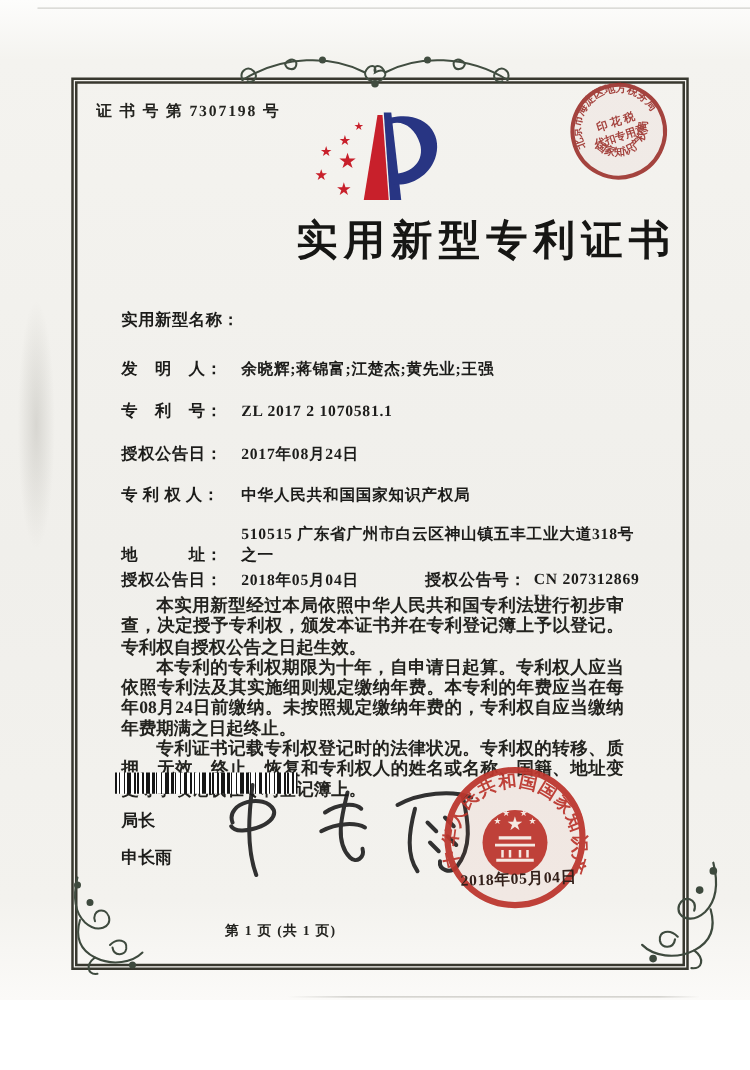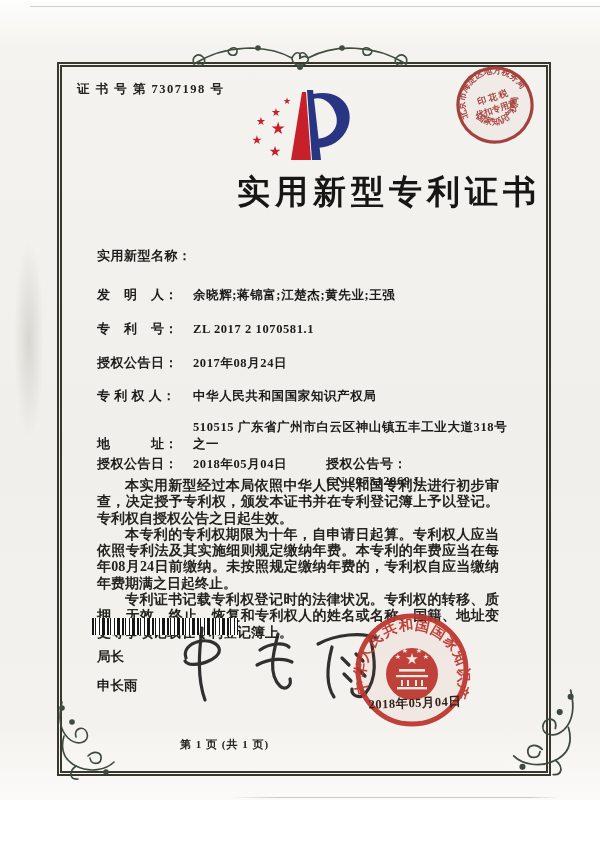--- a/index.html
+++ b/index.html
@@ -29,21 +29,21 @@
     position:absolute;left:57px;top:170px;width:484px;text-align:right;
     font-size:33px;font-weight:600;letter-spacing:5px;color:#161614;
   }
   .frow{position:absolute;left:97px;width:420px;color:#1c1c1a;display:flex;align-items:flex-end;}
   .flabel{
     display:inline-block;width:96px;flex:0 0 96px;
     font-size:13px;font-weight:bold;letter-spacing:.5px;white-space:nowrap;
   }
   .fvalue{font-size:12.5px;font-weight:bold;letter-spacing:.6px;line-height:17px;}
   .addr .fvalue{width:382px;}
-  .grant-no{position:absolute;left:229px;top:0;display:flex;flex-direction:column;}
+  .grant-no{position:absolute;left:243px;top:0;display:flex;}
   .grant-no .flabel{width:auto;flex:0 0 auto;margin-right:6px;}
   .paras{
     position:absolute;left:97px;top:478px;width:402px;
     font-size:14px;line-height:16.3px;font-weight:600;
     color:#23231f;text-align:justify;
   }
   .paras p{margin:0;text-indent:2em;}
   .barcode{
     position:absolute;left:92px;top:618px;width:146px;height:17px;
     background:repeating-linear-gradient(90deg,#161616 0 2px,#fff 2px 3px,#161616 3px 4px,#fff 4px 7px,#161616 7px 8px,#fff 8px 10px,#161616 10px 13px,#fff 13px 15px);

